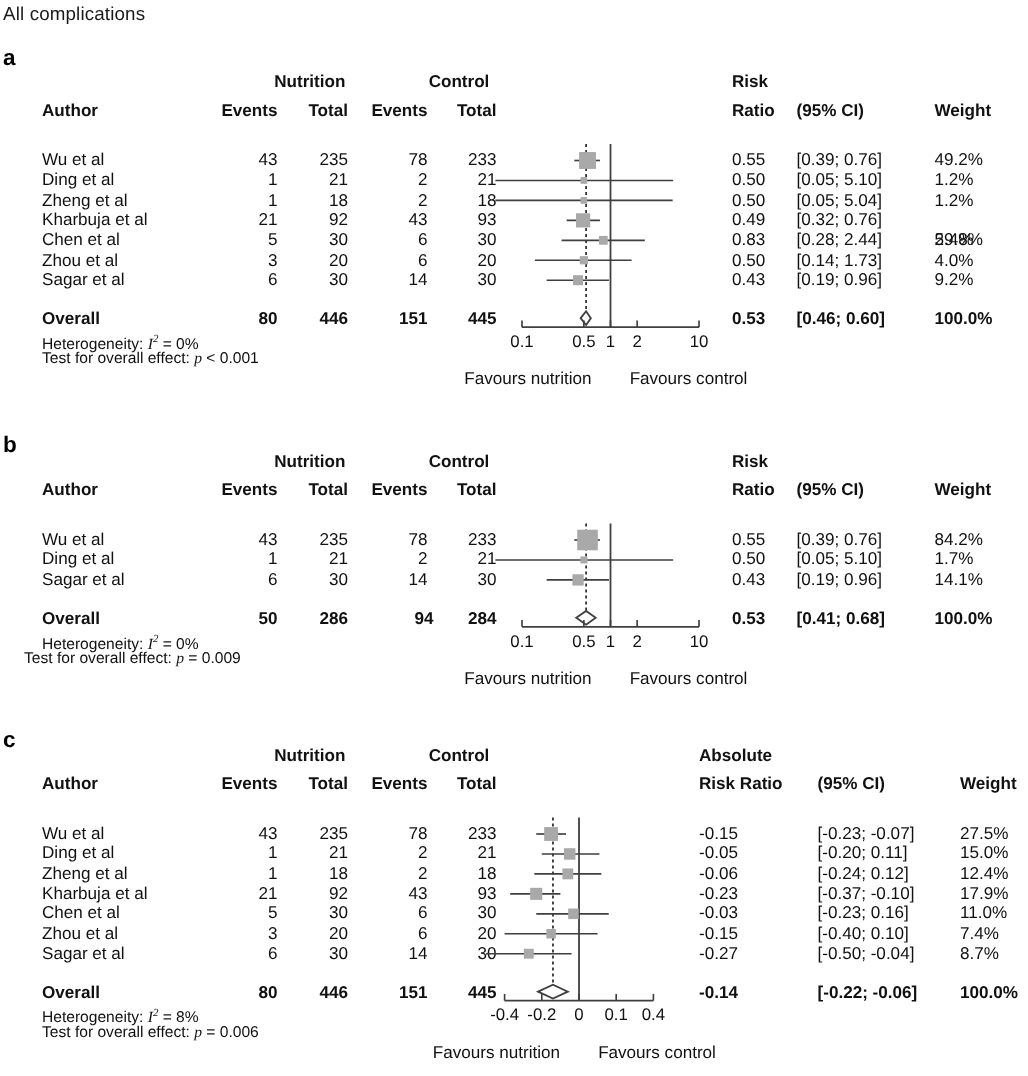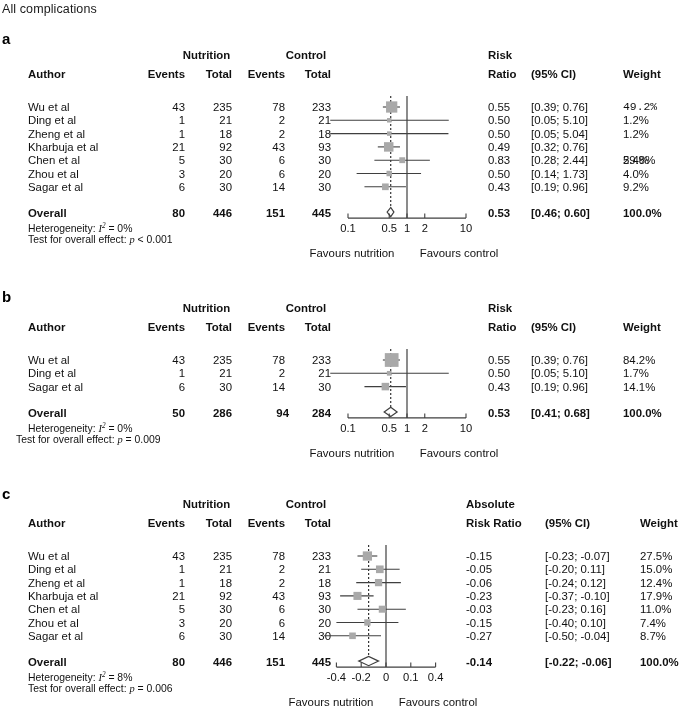--- a/index.html
+++ b/index.html
@@ -43,21 +43,21 @@
       <div class="cell b" style="left:488px;top:69px;">Ratio</div>
       <div class="cell b" style="left:531px;top:69px;">(95% CI)</div>
       <div class="cell b" style="left:623px;top:69px;">Weight</div>
       <div class="cell " style="left:28px;top:102px;">Wu et al</div>
       <div class="cell r" style="left:185px;top:102px;">43</div>
       <div class="cell r" style="left:232px;top:102px;">235</div>
       <div class="cell r" style="left:285px;top:102px;">78</div>
       <div class="cell r" style="left:331px;top:102px;">233</div>
       <div class="cell " style="left:488px;top:102px;">0.55</div>
       <div class="cell " style="left:531px;top:102px;">[0.39; 0.76]</div>
-      <div class="cell " style="left:623px;top:102px;font-family:Liberation Mono, monospace;">49.2%</div>
+      <div class="cell " style="left:623px;top:102px;">49.2%</div>
       <div class="cell " style="left:28px;top:115.3px;">Ding et al</div>
       <div class="cell r" style="left:185px;top:115.3px;">1</div>
       <div class="cell r" style="left:232px;top:115.3px;">21</div>
       <div class="cell r" style="left:285px;top:115.3px;">2</div>
       <div class="cell r" style="left:331px;top:115.3px;">21</div>
       <div class="cell " style="left:488px;top:115.3px;">0.50</div>
       <div class="cell " style="left:531px;top:115.3px;">[0.05; 5.10]</div>
       <div class="cell " style="left:623px;top:115.3px;">1.2%</div>
       <div class="cell " style="left:28px;top:128.6px;">Zheng et al</div>
       <div class="cell r" style="left:185px;top:128.6px;">1</div>

